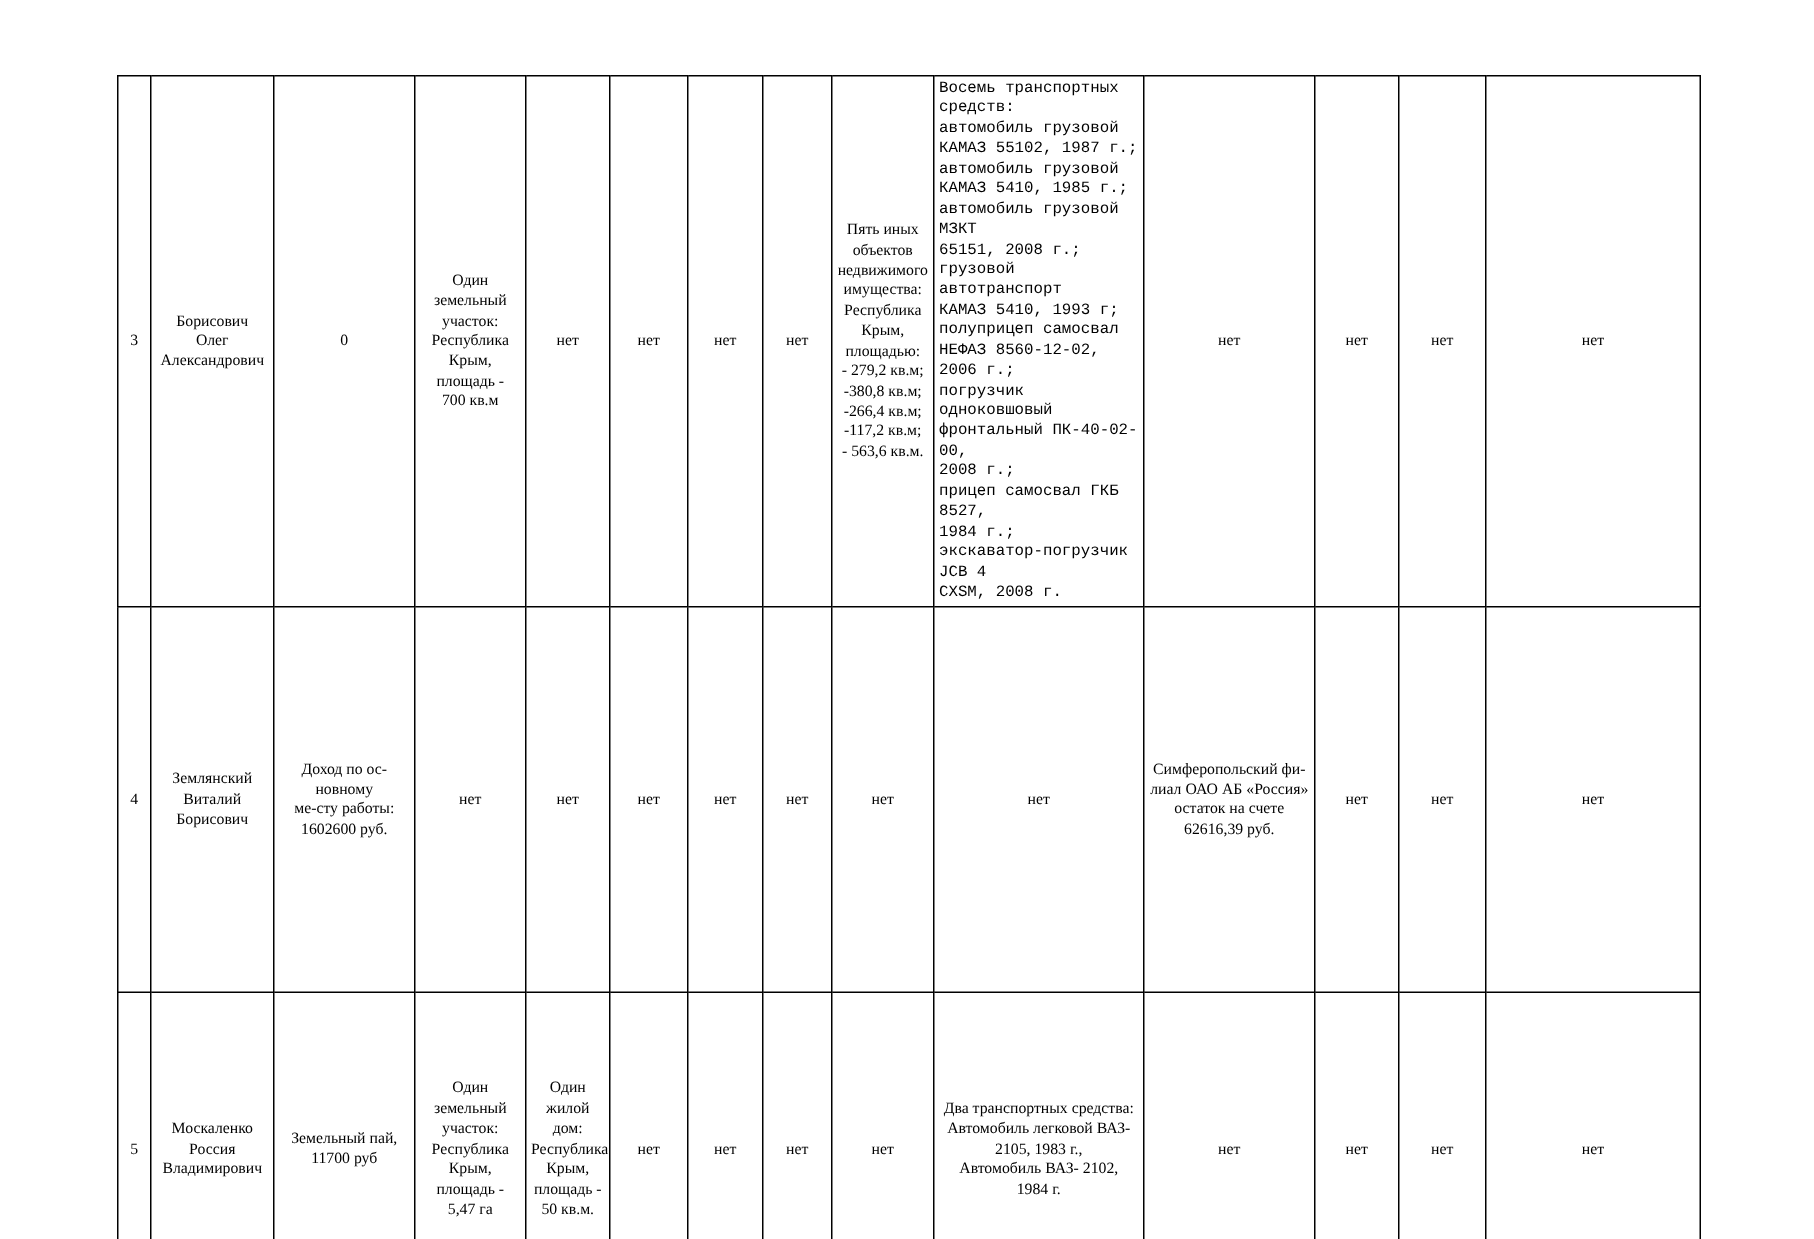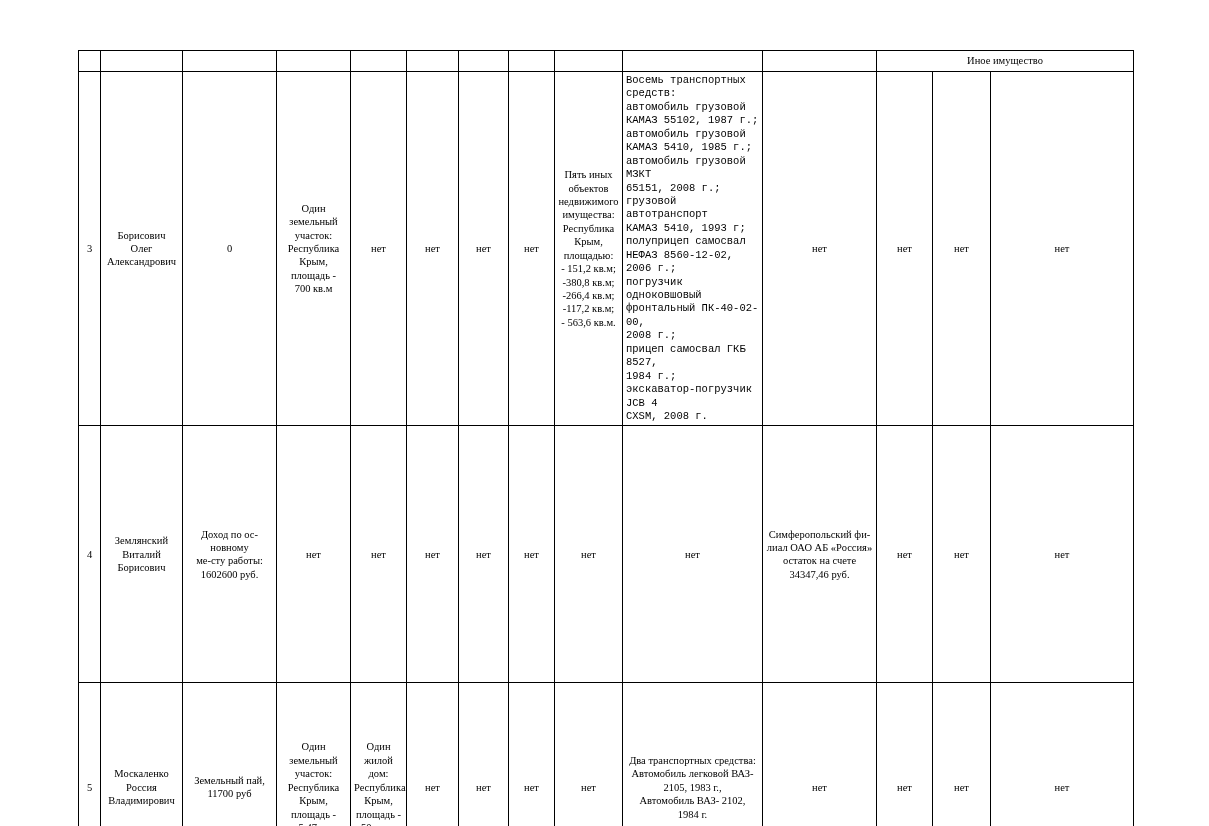--- a/index.html
+++ b/index.html
@@ -83,34 +83,20 @@
       <col class="col-s2">
       <col class="col-s3">
       <col class="col-other-realty">
       <col class="col-transport">
       <col class="col-bank">
       <col class="col-sec1">
       <col class="col-sec2">
       <col class="col-last">
     </colgroup>
     <tbody>
-      <tr class="hdr-row">
-        <td></td>
-        <td></td>
-        <td></td>
-        <td></td>
-        <td></td>
-        <td></td>
-        <td></td>
-        <td></td>
-        <td></td>
-        <td></td>
-        <td></td>
-        <td class="hdr-other" colspan="3">Иное имущество</td>
-      </tr>
 
       <tr class="row-3">
         <td>3</td>
         <td class="cell-text">Борисович
 Олег
 Александрович</td>
         <td class="cell-text">0</td>
         <td class="cell-text">Один
 земельный
 участок:
@@ -122,21 +108,21 @@
         <td class="cell-text">нет</td>
         <td class="cell-text">нет</td>
         <td class="cell-text">нет</td>
         <td class="cell-text">Пять иных
 объектов
 недвижимого
 имущества:
 Республика
 Крым,
 площадью:
-- 151,2 кв.м;
+- 279,2 кв.м;
 -380,8 кв.м;
 -266,4 кв.м;
 -117,2 кв.м;
 - 563,6 кв.м.</td>
         <td class="cell-text topleft">Восемь транспортных
 средств:
 автомобиль грузовой
 КАМАЗ 55102, 1987 г.;
 автомобиль грузовой
 КАМАЗ 5410, 1985 г.;
@@ -169,21 +155,21 @@
 1602600 руб.</td>
         <td class="cell-text">нет</td>
         <td class="cell-text">нет</td>
         <td class="cell-text">нет</td>
         <td class="cell-text">нет</td>
         <td class="cell-text">нет</td>
         <td class="cell-text">нет</td>
         <td class="cell-text">нет</td>
         <td class="cell-text">Симферопольский фи-лиал ОАО АБ «Россия»
 остаток на счете
-34347,46 руб.</td>
+62616,39 руб.</td>
         <td class="cell-text">нет</td>
         <td class="cell-text">нет</td>
         <td class="cell-text">нет</td>
       </tr>
 
       <tr class="row-5">
         <td>5</td>
         <td class="cell-text">Москаленко
 Россия
 Владимирович</td>

